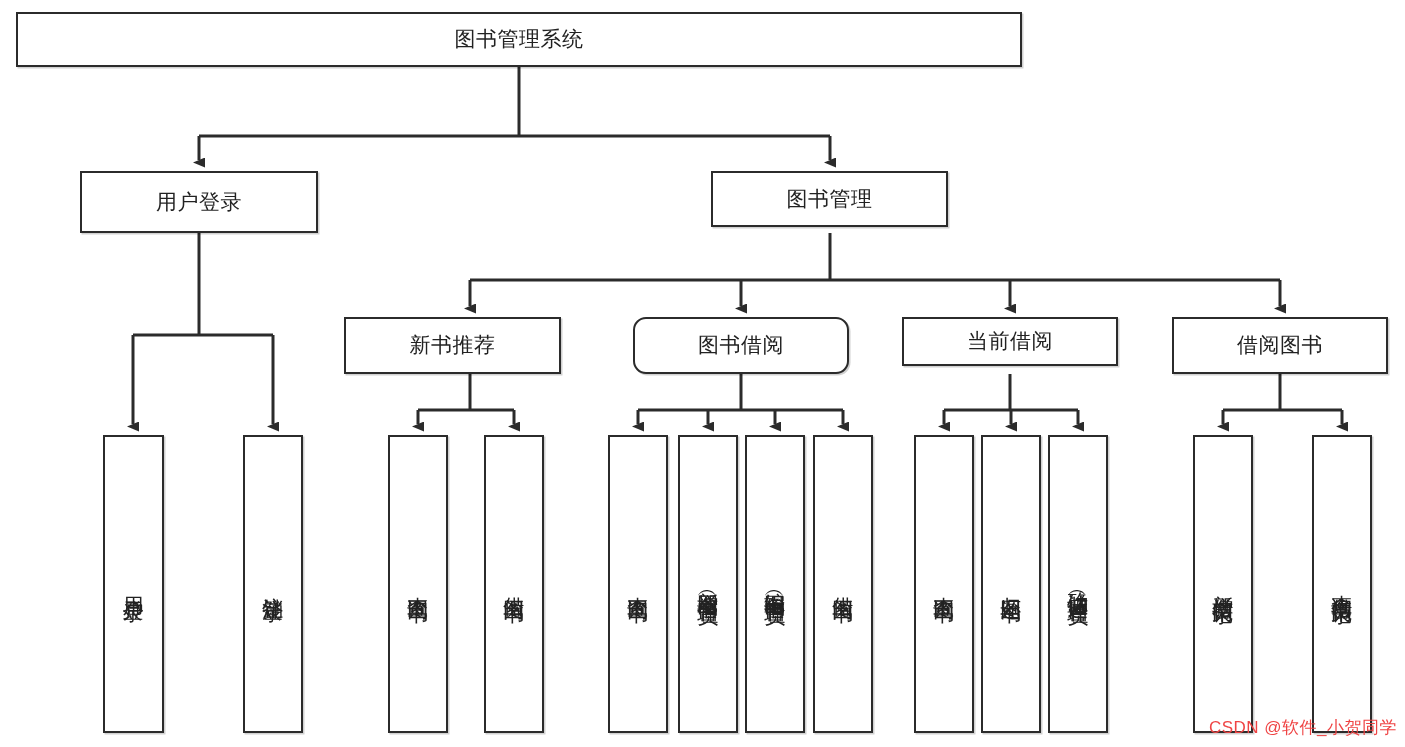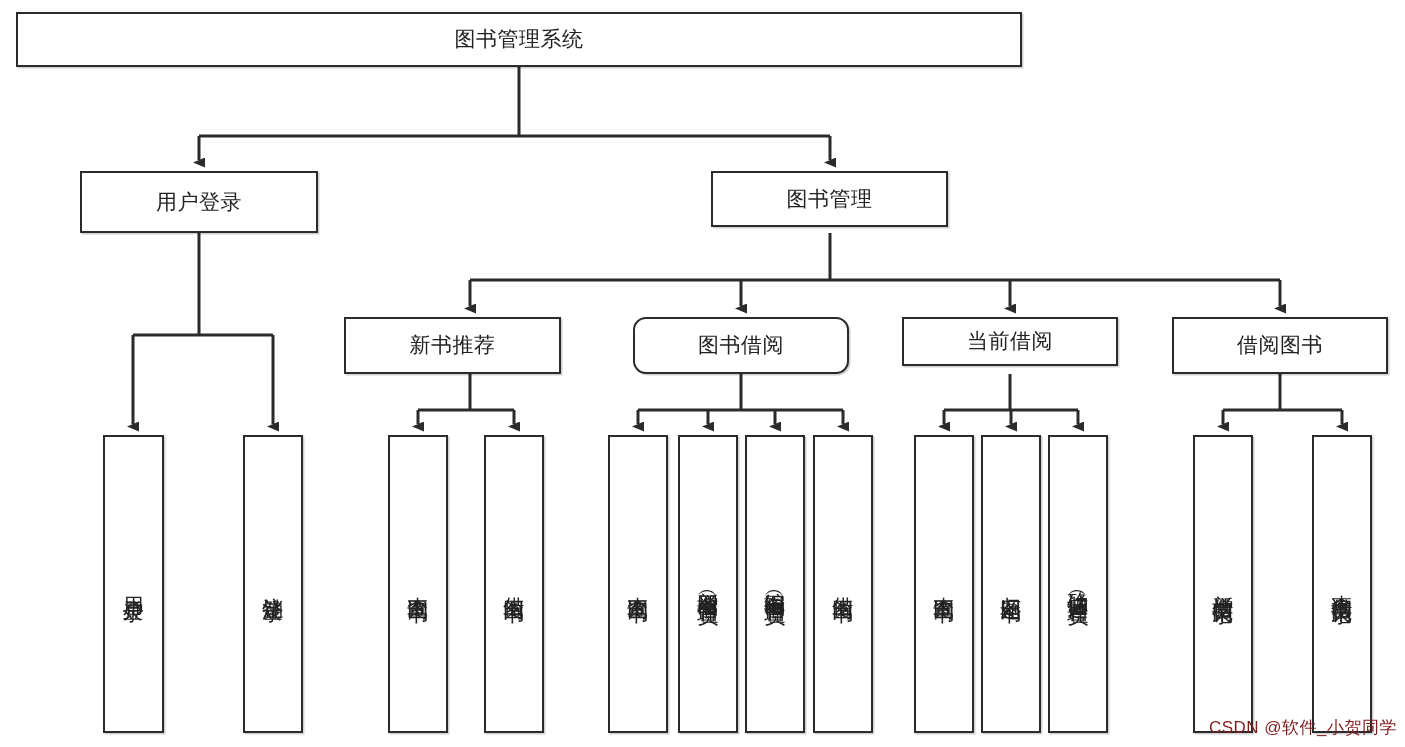--- a/index.html
+++ b/index.html
@@ -54,21 +54,21 @@
     line-height: 1.30;
     letter-spacing: 2px;
     white-space: normal;
     max-height: 100%;
   }
   #watermark {
     position: absolute;
     right: 8px;
     bottom: 8px;
     font-size: 17px;
-    color: #7f1d1d;
+    color: #ef4444;
     letter-spacing: 0.5px;
     white-space: nowrap;
     user-select: none;
   }
 </style>
 </head>
 <body>
 
 <div id="canvas">
 

